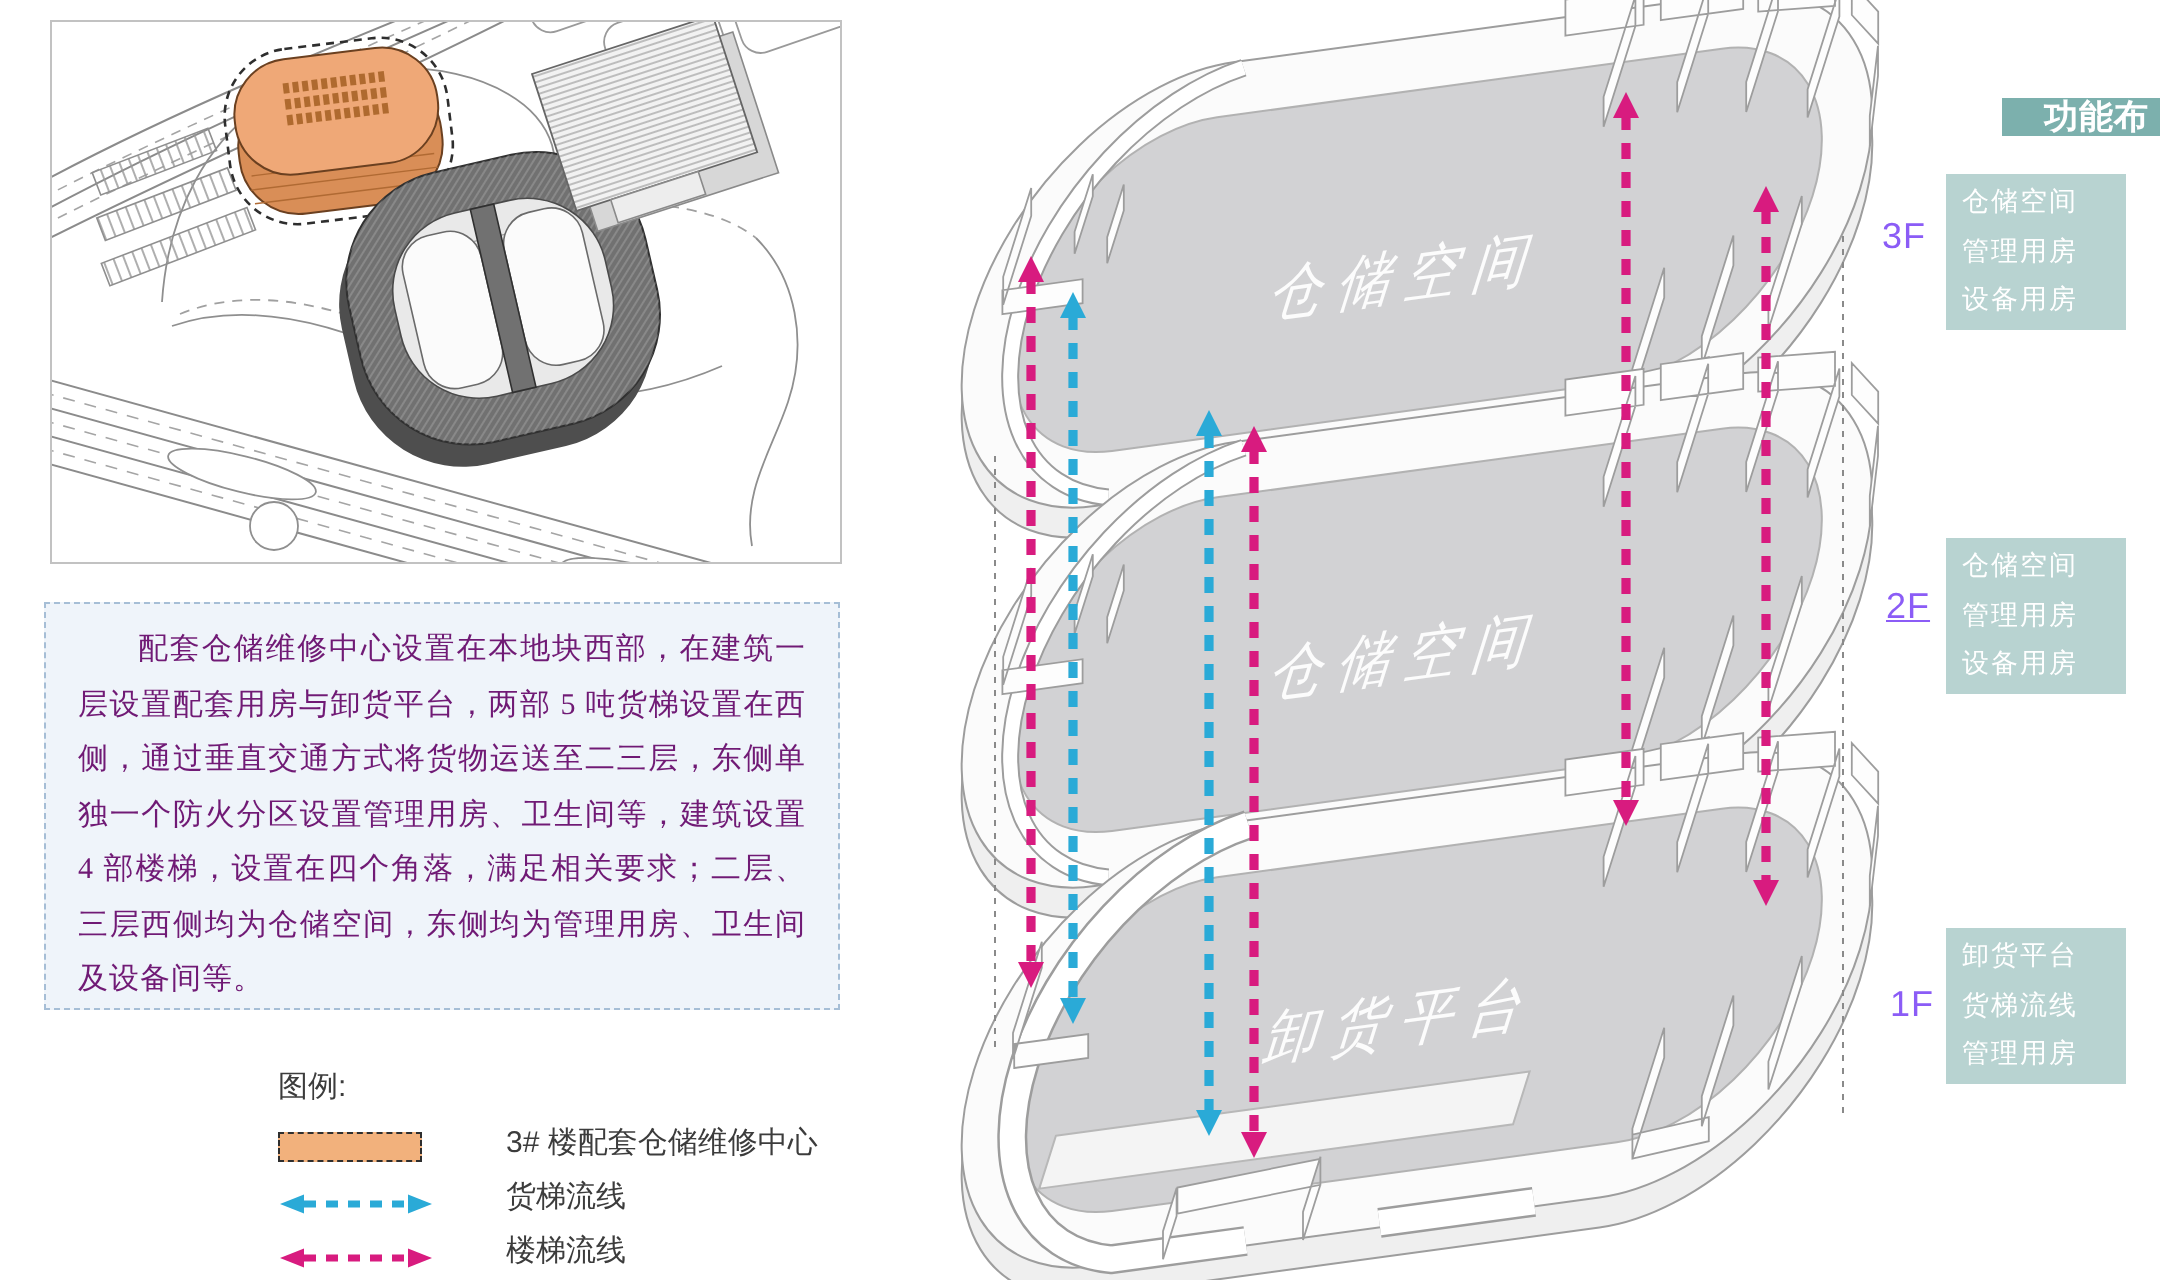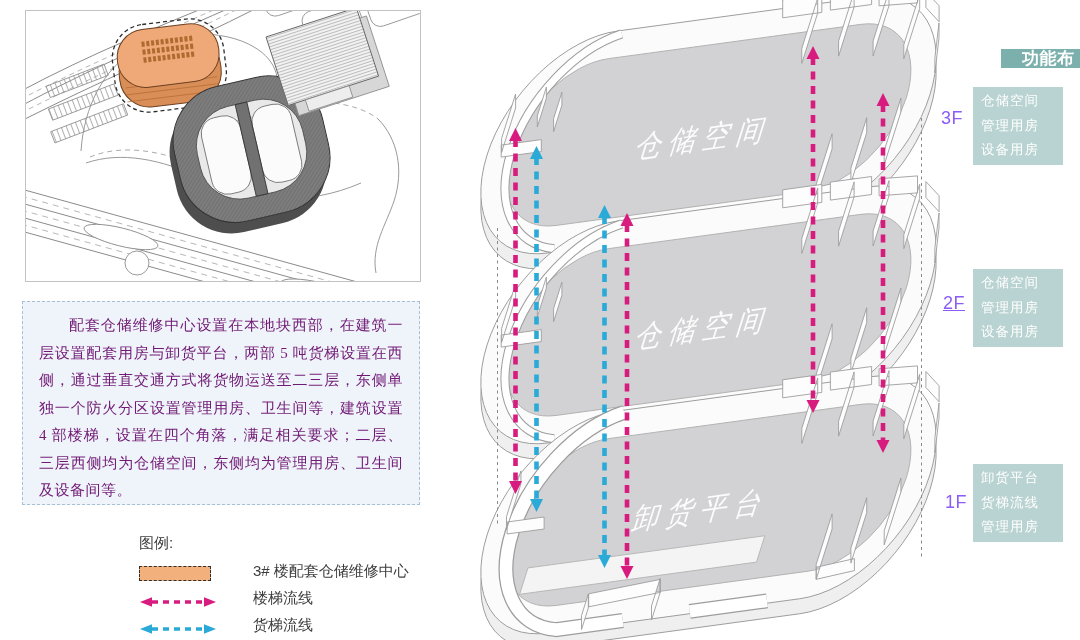--- a/index.html
+++ b/index.html
@@ -198,37 +198,37 @@
   <div class="legend-row">
     <div class="legend-swatch-col">
       <div class="legend-area-swatch"></div>
     </div>
     <div class="legend-label">3# 楼配套仓储维修中心</div>
   </div>
 
   <div class="legend-row">
     <div class="legend-swatch-col">
       <svg width="78" height="12">
+        <line x1="13" y1="6" x2="65" y2="6" stroke-width="3.6" stroke-dasharray="6 5" stroke="#2aaad7"></line>
+        <polygon points="1,6 13,1.2 13,10.8" fill="#2aaad7"></polygon>
+        <polygon points="77,6 65,1.2 65,10.8" fill="#2aaad7"></polygon>
+      </svg>
+    </div>
+    <div class="legend-label">货梯流线</div>
+  </div>
+
+  <div class="legend-row">
+    <div class="legend-swatch-col">
+      <svg width="78" height="12">
         <line x1="13" y1="6" x2="65" y2="6" stroke-width="3.6" stroke-dasharray="6 5" stroke="#d81b7f"></line>
         <polygon points="1,6 13,1.2 13,10.8" fill="#d81b7f"></polygon>
         <polygon points="77,6 65,1.2 65,10.8" fill="#d81b7f"></polygon>
       </svg>
     </div>
     <div class="legend-label">楼梯流线</div>
-  </div>
-
-  <div class="legend-row">
-    <div class="legend-swatch-col">
-      <svg width="78" height="12">
-        <line x1="13" y1="6" x2="65" y2="6" stroke-width="3.6" stroke-dasharray="6 5" stroke="#2aaad7"></line>
-        <polygon points="1,6 13,1.2 13,10.8" fill="#2aaad7"></polygon>
-        <polygon points="77,6 65,1.2 65,10.8" fill="#2aaad7"></polygon>
-      </svg>
-    </div>
-    <div class="legend-label">货梯流线</div>
   </div>
 </div>
 
 <svg class="axon" width="545" height="640" viewBox="440 0 545 640">
   <defs>
     <rect id="sOuter" x="0" y="0" width="430" height="185" rx="92.5" ry="92.5" vector-effect="non-scaling-stroke"></rect>
     <rect id="sInner" x="23" y="23" width="384" height="139" rx="69.5" ry="69.5" vector-effect="non-scaling-stroke"></rect>
   </defs>
 
   <g>

